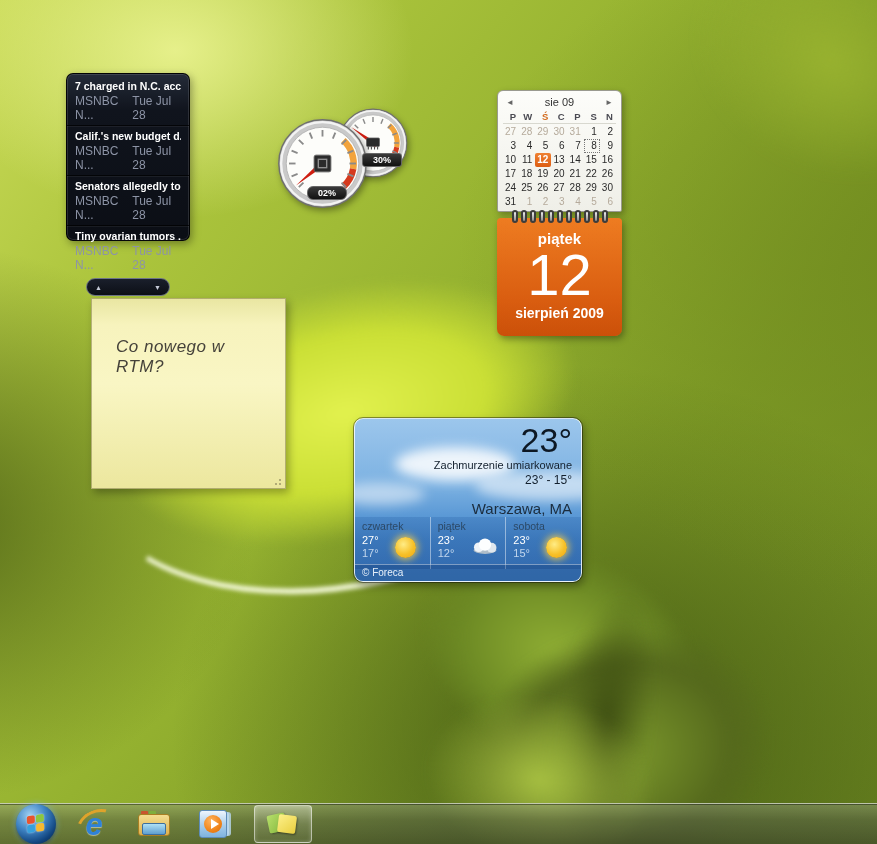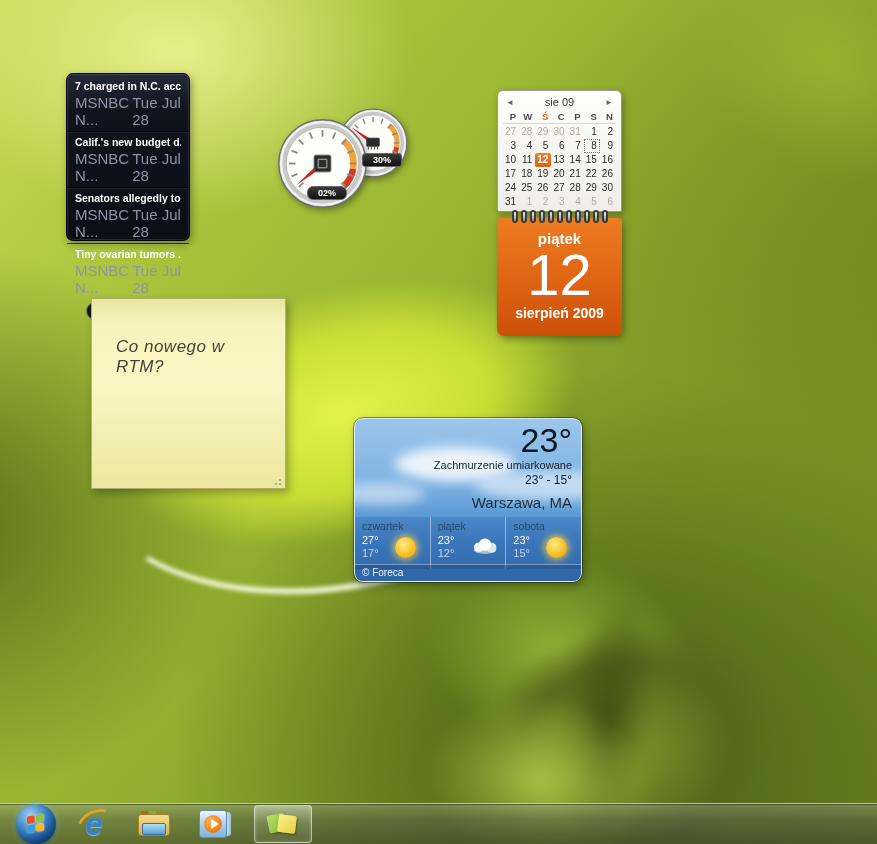--- a/index.html
+++ b/index.html
@@ -33,21 +33,21 @@
     background:radial-gradient(closest-side,#3c4c11,rgba(60,76,17,0));}
 
   
   #news{position:absolute;left:66px;top:73px;width:124px;height:168px;border-radius:7px;
     background:linear-gradient(180deg,#242b38 0%,#10141d 22%,#0b0e15 100%);
     border:1px solid rgba(0,0,0,.85);box-shadow:0 0 0 1px rgba(255,255,255,.12) inset,2px 3px 8px rgba(0,0,0,.35);
     display:flex;flex-direction:column;box-sizing:border-box;padding:2px 0 4px;}
   .news-item{padding:4px 8px 3px;}
   .news-item:not(:first-child){border-top:1px solid rgba(0,0,0,.7);box-shadow:0 1px 0 rgba(255,255,255,.06) inset;}
   .news-title{color:#fff;font-weight:bold;font-size:10.5px;line-height:13px;white-space:nowrap;overflow:hidden;}
-  .news-meta{display:flex;justify-content:space-between;color:#8d94a6;font-size:15px;margin-top:1px;}
+  .news-meta{display:flex;justify-content:space-between;color:#8d94a6;font-size:12px;margin-top:1px;}
   #news-pager{margin:3px auto 0;width:84px;height:18px;border-radius:10px;
     border:1px solid #6d7486;background:linear-gradient(180deg,#1a1f2b,#0c0f16);
     display:flex;align-items:center;justify-content:space-between;padding:0 8px;box-sizing:border-box;}
   .pg-arrow{color:#c6cbd8;font-size:7px;line-height:1;}
   #pager-label{color:#eceef4;font-size:10px;margin-top:48px;}
 
   
   #cpu{position:absolute;left:276px;top:106px;width:140px;height:104px;}
   #cpu svg{position:absolute;filter:drop-shadow(2px 3px 3px rgba(0,0,0,.35));}
   #gauge-ram{left:61px;top:1px;width:72px;height:72px;}
@@ -100,21 +100,21 @@
     box-shadow:2px 4px 9px rgba(0,0,0,.35);overflow:hidden;box-sizing:border-box;
     background:linear-gradient(180deg,#9cc6ec 0%,#7db2e2 40%,#5796d4 62%,#4787c9 75%,#3f7dc0 100%);}
   .cloud{position:absolute;background:#fff;border-radius:50%;filter:blur(6px);opacity:.85;}
   .cl1{left:40px;top:28px;width:120px;height:34px;}
   .cl2{left:120px;top:52px;width:150px;height:30px;opacity:.55;}
   .cl3{left:-20px;top:64px;width:90px;height:22px;opacity:.5;}
   #w-current{position:absolute;top:2px;right:9px;text-align:right;color:#13202e;}
   #w-temp{font-size:34px;color:#0d1824;line-height:38px;}
   #w-cond{font-size:11px;margin-top:0;}
   #w-range{font-size:12px;margin-top:2px;}
-  #w-loc{font-size:15px;margin-top:7px;color:#1b2c3d;}
+  #w-loc{font-size:15px;margin-top:13px;color:#1b2c3d;}
   #forecast{position:absolute;left:0;right:0;top:98px;height:52px;display:flex;
     background:linear-gradient(180deg,rgba(35,90,160,.25),rgba(25,70,140,.35));}
   .fc-col{flex:1;padding:3px 0 0 7px;box-sizing:border-box;}
   .fc-col:not(:first-child){border-left:1px solid rgba(255,255,255,.45);}
   .fc-day{font-size:10.5px;color:rgba(35,52,70,.75);margin-bottom:2px;}
   .fc-row{display:flex;align-items:center;gap:16px;}
   .fc-temps{line-height:13px;}
   .fc-hi{color:#fff;font-size:11px;}
   .fc-lo{color:rgba(225,238,250,.8);font-size:11px;}
   .sun{width:21px;height:21px;border-radius:50%;

